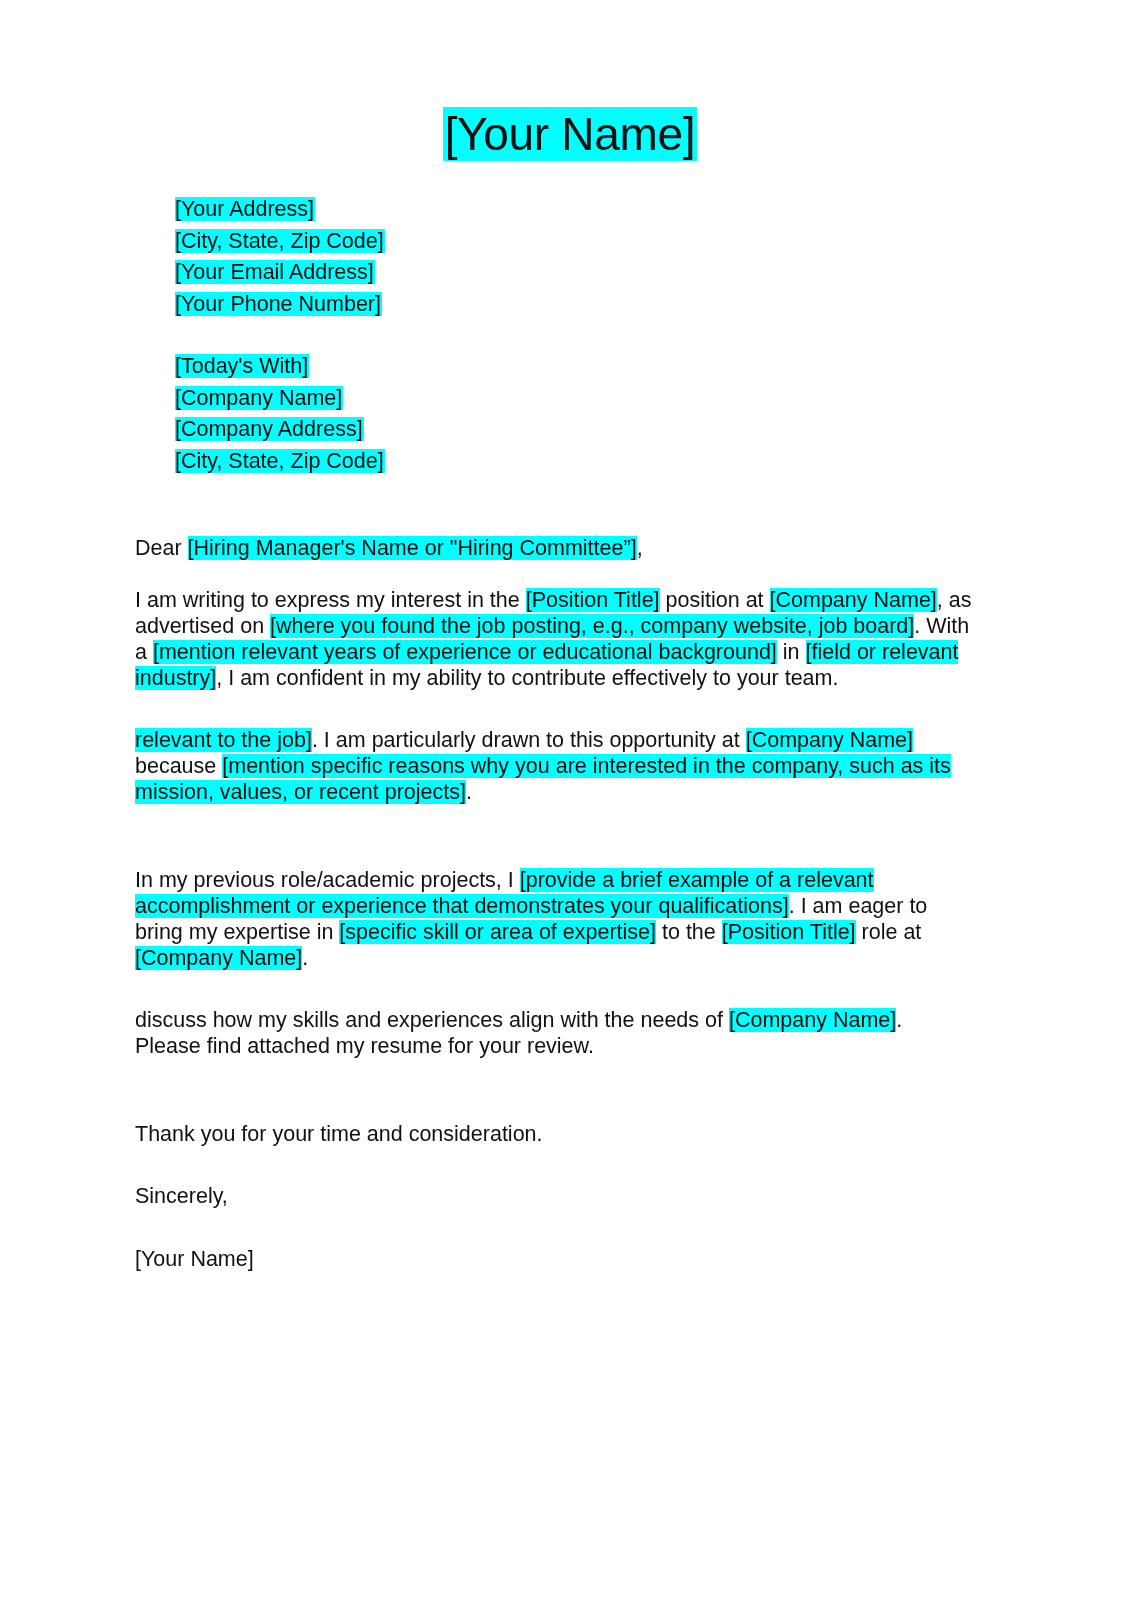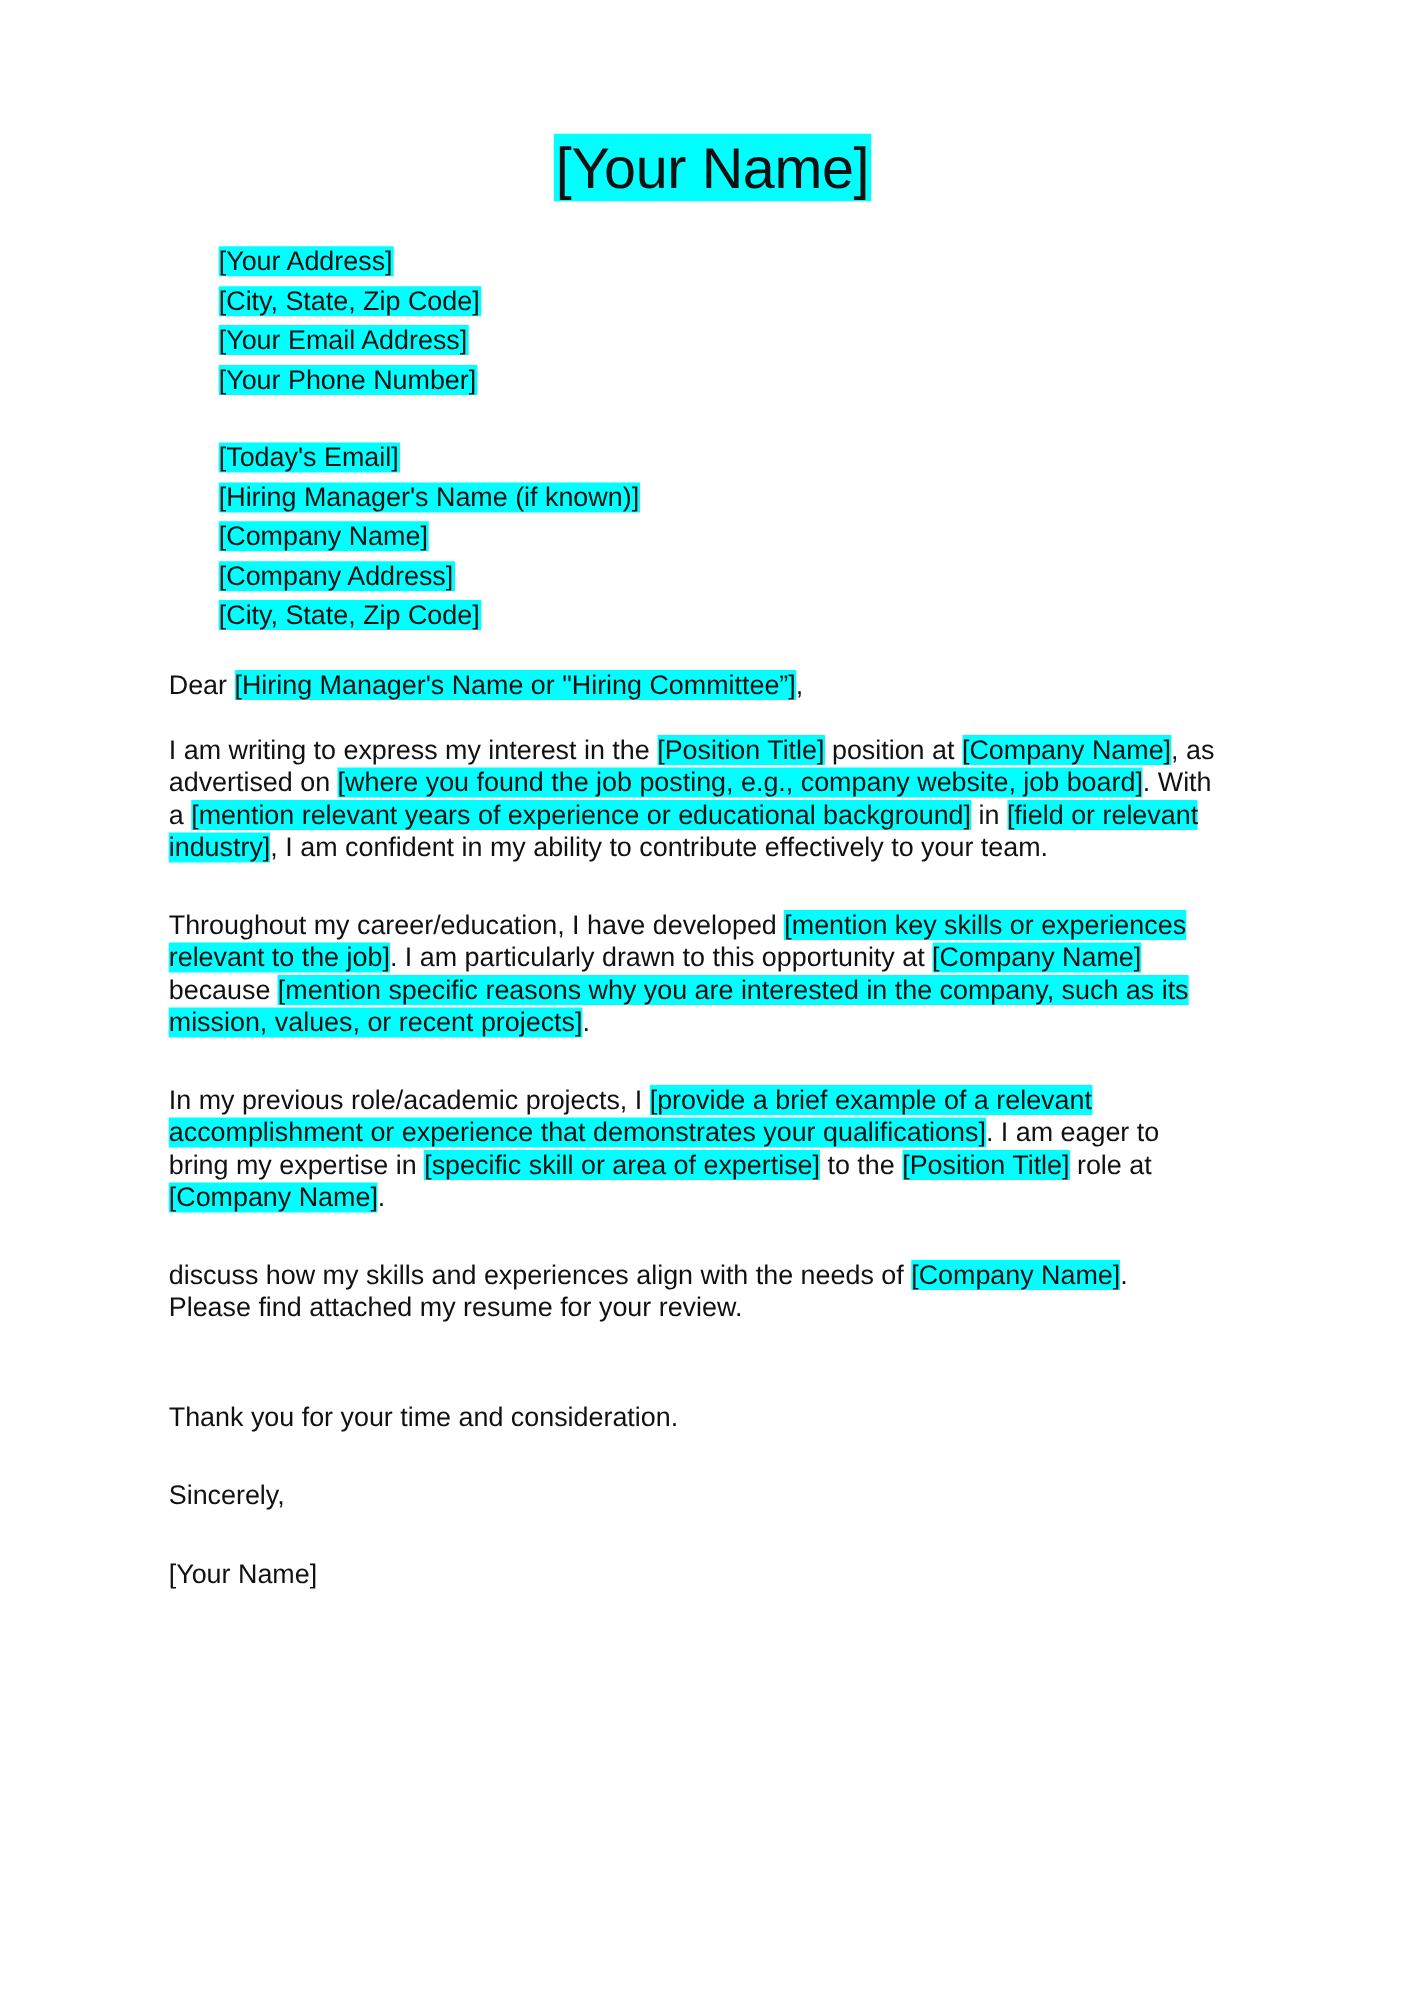--- a/index.html
+++ b/index.html
@@ -75,40 +75,38 @@
   </div>
 
   <div class="block" style="top:194px;">
     <span class="line"><span class="hl">[Your Address]</span></span>
     <span class="line"><span class="hl">[City, State, Zip Code]</span></span>
     <span class="line"><span class="hl">[Your Email Address]</span></span>
     <span class="line"><span class="hl">[Your Phone Number]</span></span>
   </div>
 
   <div class="block" style="top:351px;">
-    <span class="line"><span class="hl">[Today's Email]</span></span>
-    <span class="line"><span class="hl">[Hiring Manager's Name (if known)]</span></span>
+    <span class="line"><span class="hl">[Today's With]</span></span>
     <span class="line"><span class="hl">[Company Name]</span></span>
     <span class="line"><span class="hl">[Company Address]</span></span>
     <span class="line"><span class="hl">[City, State, Zip Code]</span></span>
   </div>
 
   <div class="para" style="top:535px;">
     <span class="l"><span>Dear </span><span class="hl">[Hiring Manager's Name or "Hiring Committee”]</span><span>,</span></span>
   </div>
 
   <div class="para" style="top:587px;">
     <span class="l"><span>I am writing to express my interest in the </span><span class="hl">[Position Title]</span><span> position at </span><span class="hl">[Company Name]</span><span>, as</span></span>
     <span class="l"><span>advertised on </span><span class="hl">[where you found the job posting, e.g., company website, job board]</span><span>. With</span></span>
     <span class="l"><span>a </span><span class="hl">[mention relevant years of experience or educational background]</span><span> in </span><span class="hl">[field or relevant</span></span>
     <span class="l"><span class="hl">industry]</span><span>, I am confident in my ability to contribute effectively to your team.</span></span>
   </div>
 
   <div class="para" style="top:727px;">
-    <span class="l"><span>Throughout my career/education, I have developed </span><span class="hl">[mention key skills or experiences</span></span>
     <span class="l"><span class="hl">relevant to the job]</span><span>. I am particularly drawn to this opportunity at </span><span class="hl">[Company Name]</span></span>
     <span class="l"><span>because </span><span class="hl">[mention specific reasons why you are interested in the company, such as its</span></span>
     <span class="l"><span class="hl">mission, values, or recent projects]</span><span>.</span></span>
   </div>
 
   <div class="para" style="top:867px;">
     <span class="l"><span>In my previous role/academic projects, I </span><span class="hl">[provide a brief example of a relevant</span></span>
     <span class="l"><span class="hl">accomplishment or experience that demonstrates your qualifications]</span><span>. I am eager to</span></span>
     <span class="l"><span>bring my expertise in </span><span class="hl">[specific skill or area of expertise]</span><span> to the </span><span class="hl">[Position Title]</span><span> role at</span></span>
     <span class="l"><span class="hl">[Company Name]</span><span>.</span></span>

